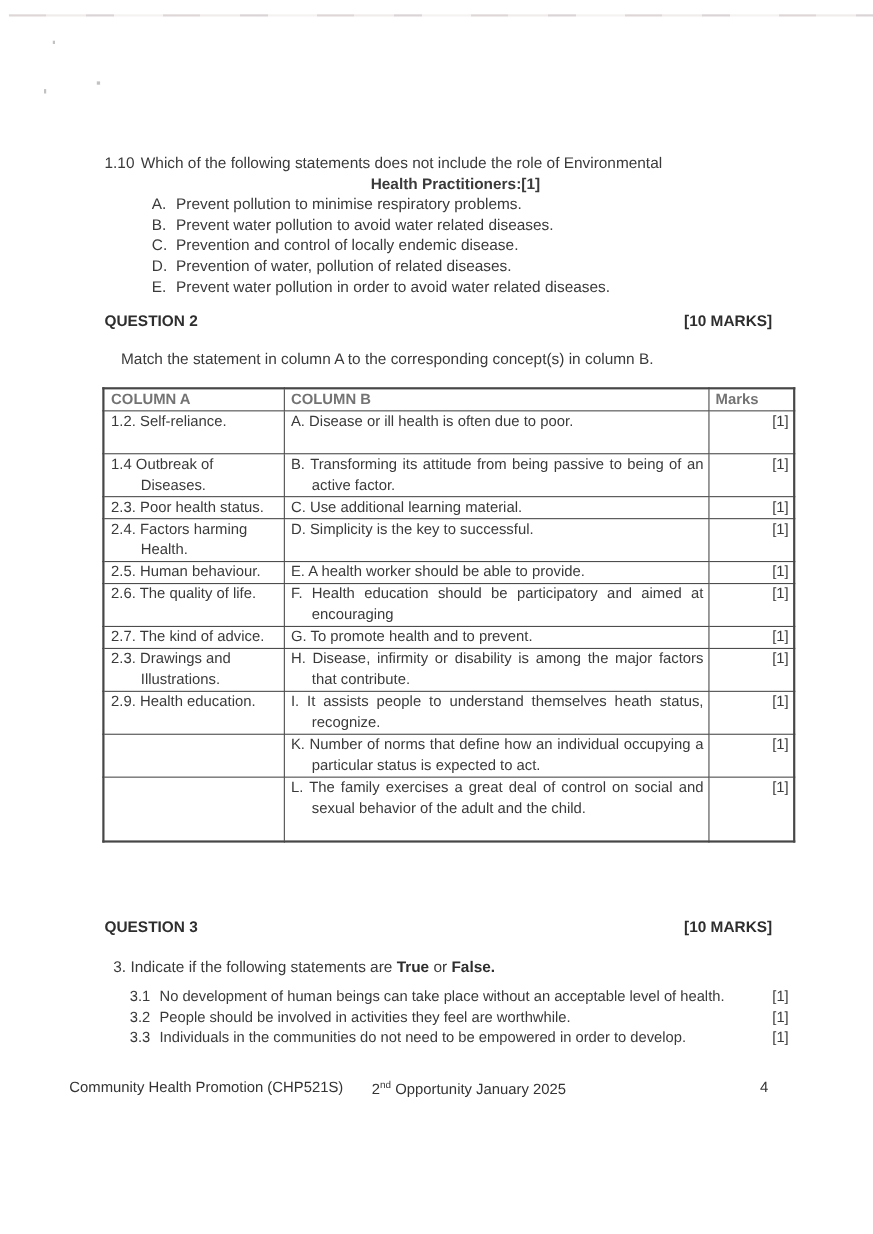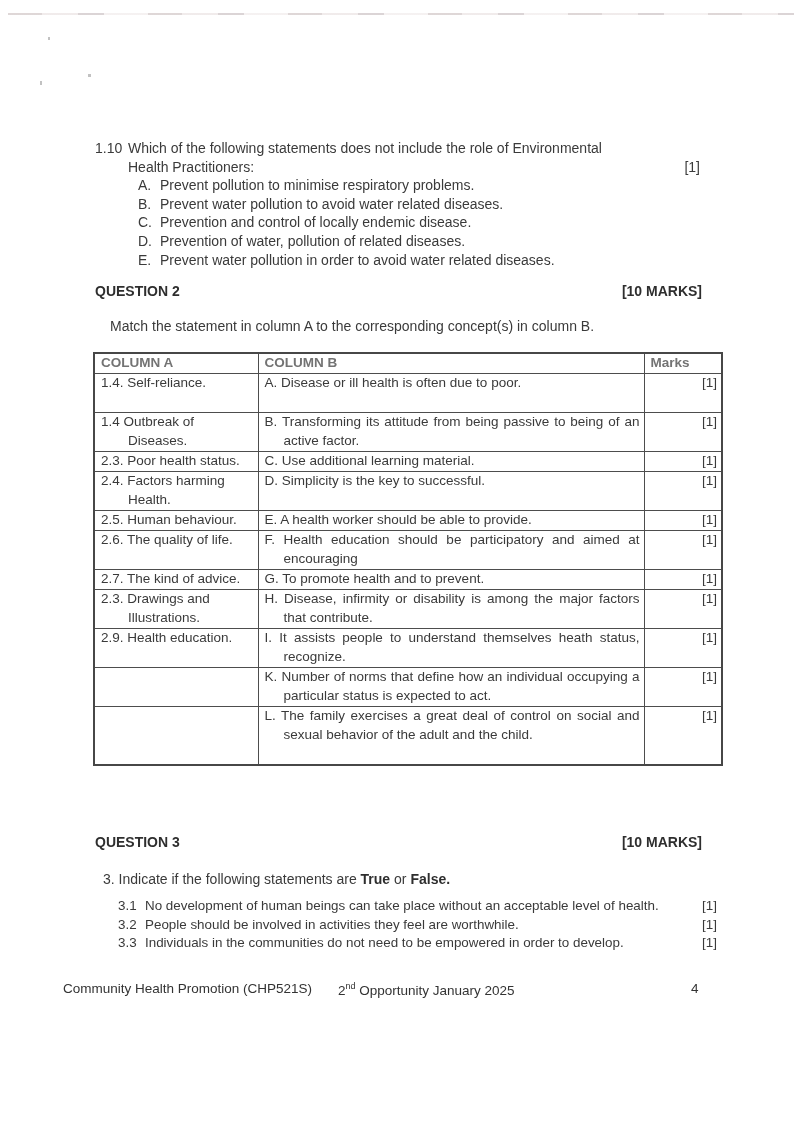--- a/index.html
+++ b/index.html
@@ -22,21 +22,21 @@
   .speck { position:absolute; background:#8f8f8f; opacity:.55; }
   .speck.s1 { left:48px; top:37px; width:2px; height:3px; }
   .speck.s2 { left:88px; top:74px; width:3px; height:3px; }
   .speck.s3 { left:40px; top:81px; width:2px; height:4px; }
 
   
   .q110 { position:absolute; left:95px; top:139px; width:607px; font-size:14px; line-height:18.6px; }
   .q110 .qrow { display:flex; }
   .q110 .qnum { width:33px; flex:0 0 33px; }
   .q110 .qtext { flex:1; }
-  .q110 .qline2 { display:flex; justify-content:space-between; }
+  .q110 .qline2 { display:flex; justify-content:center;font-weight:bold; }
   .q110 .qmark { margin-right:2px; }
   .opts { margin-left:43px; margin-top:0; }
   .opt { display:flex; white-space:nowrap; }
   .opt .letter { width:22px; flex:0 0 22px; }
 
   
   .secheading {
     position:absolute; left:95px; width:607px;
     display:flex; justify-content:space-between;
     font-weight:bold; font-size:14px; color:#2e2e2e;
@@ -144,21 +144,21 @@
     <thead>
       <tr>
         <th>COLUMN A</th>
         <th>COLUMN B</th>
         <th>Marks</th>
       </tr>
     </thead>
     <tbody>
       <tr class="h38">
         <td class="va-bottom">
-            <div class="hangA">1.4. Self-reliance.</div>
+            <div class="hangA">1.2. Self-reliance.</div>
           </td>
         <td>
             <div class="hangB">A. Disease or ill health is often due to poor.</div>
           </td>
         <td class="cm">[1]</td>
       </tr>
       <tr class="h38">
         <td>
             <div class="hangA">1.4  Outbreak of Diseases.</div>
           </td>

